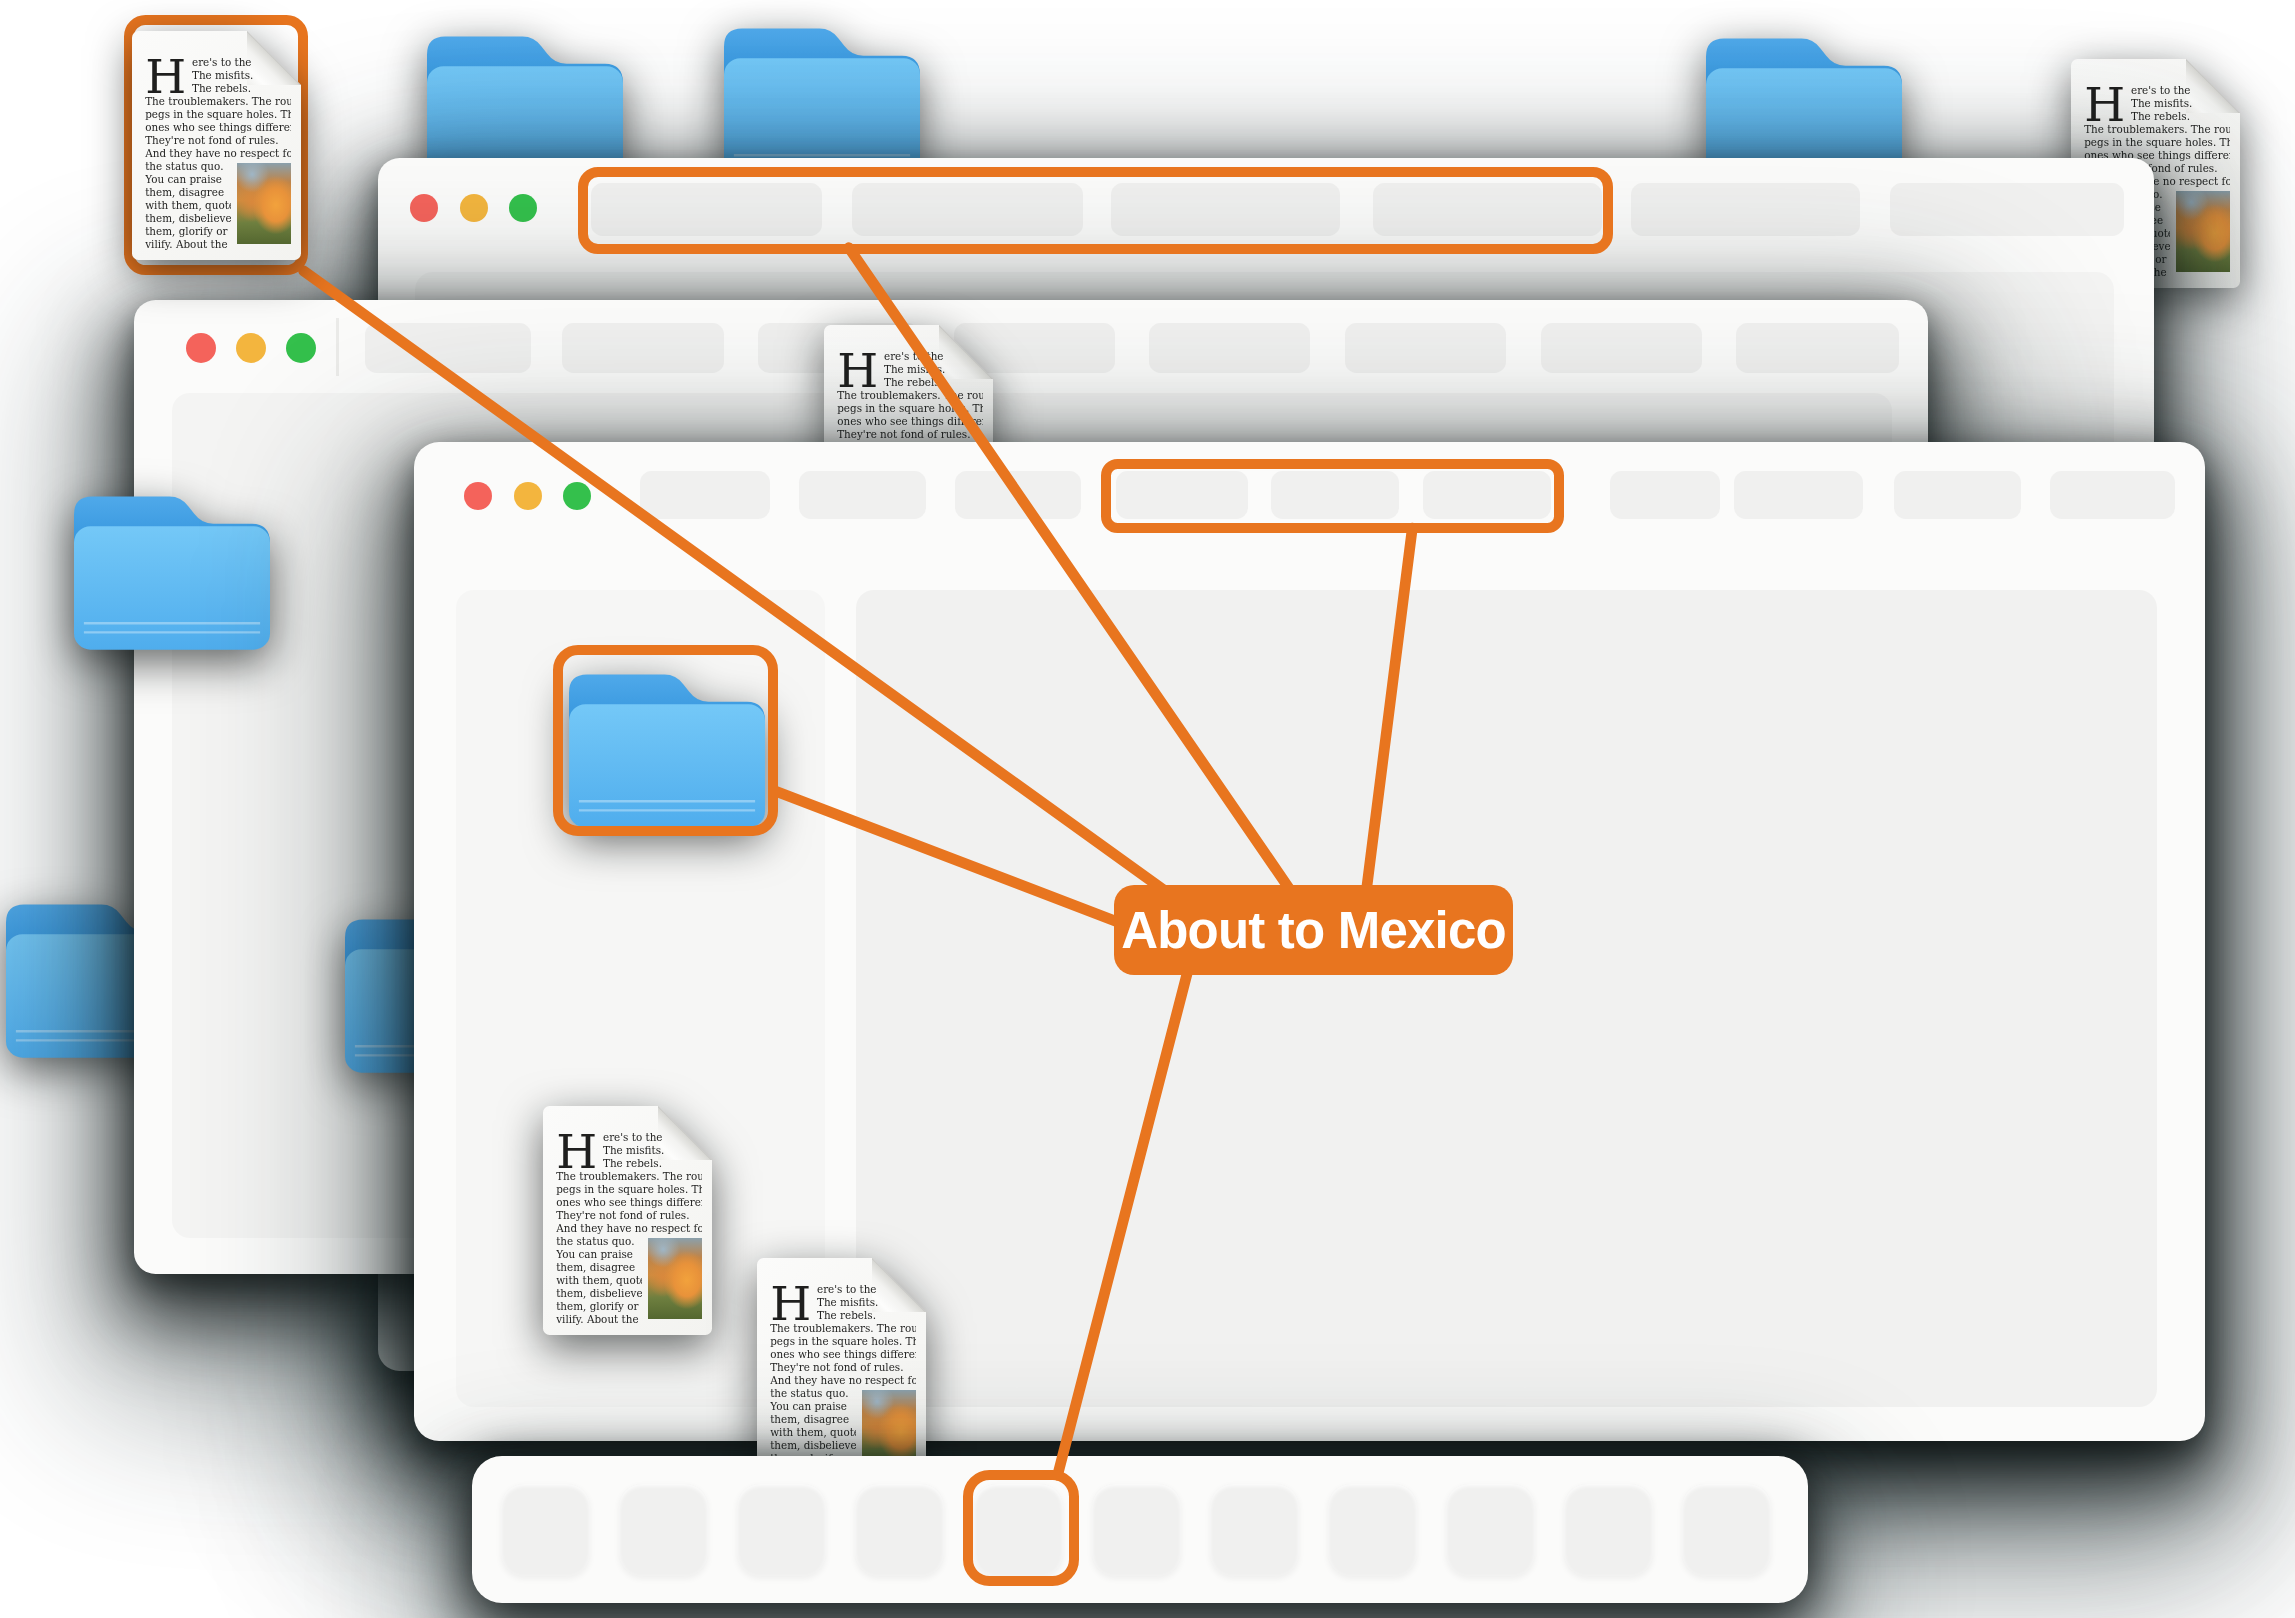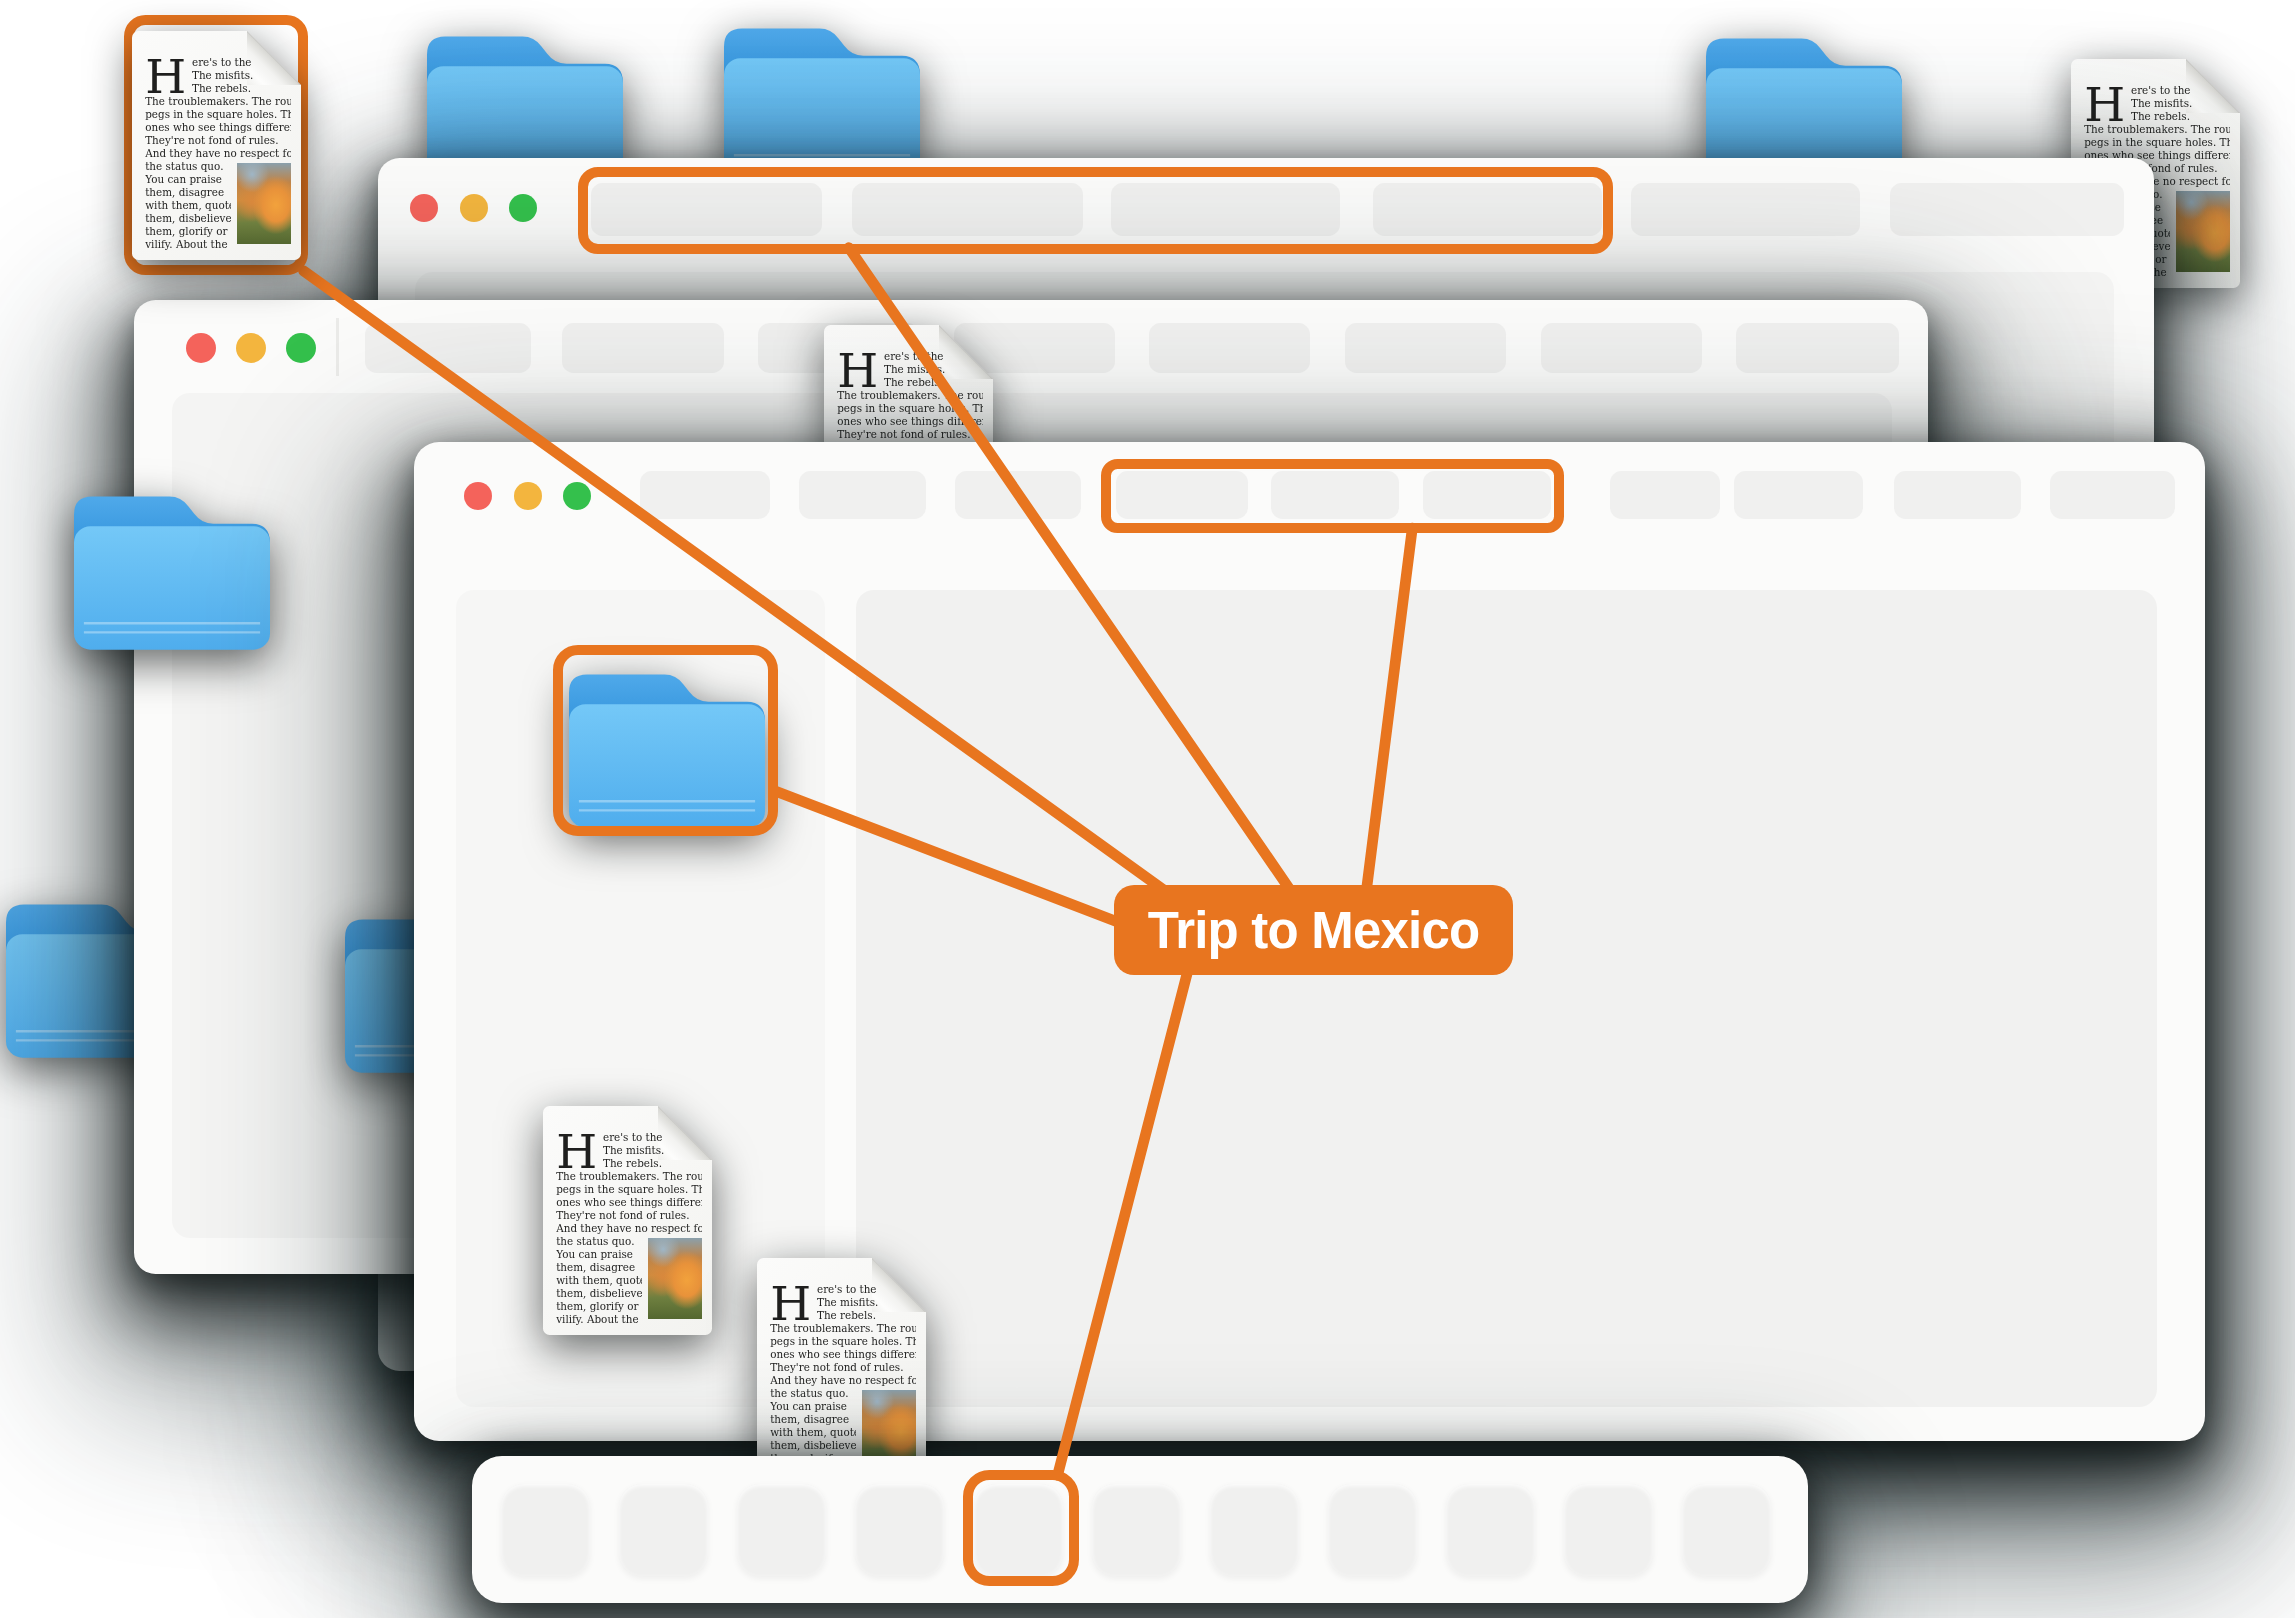--- a/index.html
+++ b/index.html
@@ -333,15 +333,15 @@
           <div class="ln">the status quo.</div>
           <div class="ln">You can praise</div>
           <div class="ln">them, disagree</div>
           <div class="ln">with them, quote</div>
           <div class="ln">them, disbelieve</div>
           <div class="ln">them, glorify or</div>
           <div class="ln">vilify. About the</div>
         </div>
       </div>
     </div>
-    <div id="tag" class="abs" style="display: flex; left: 1114px; top: 885px; width: 399px; height: 90px;">Trip to Mexico</div>
+    <div id="tag" class="abs" style="display: flex; left: 1114px; top: 885px; width: 399px; height: 90px;">About to Mexico</div>
   </div>
 
 
 </body></html>

